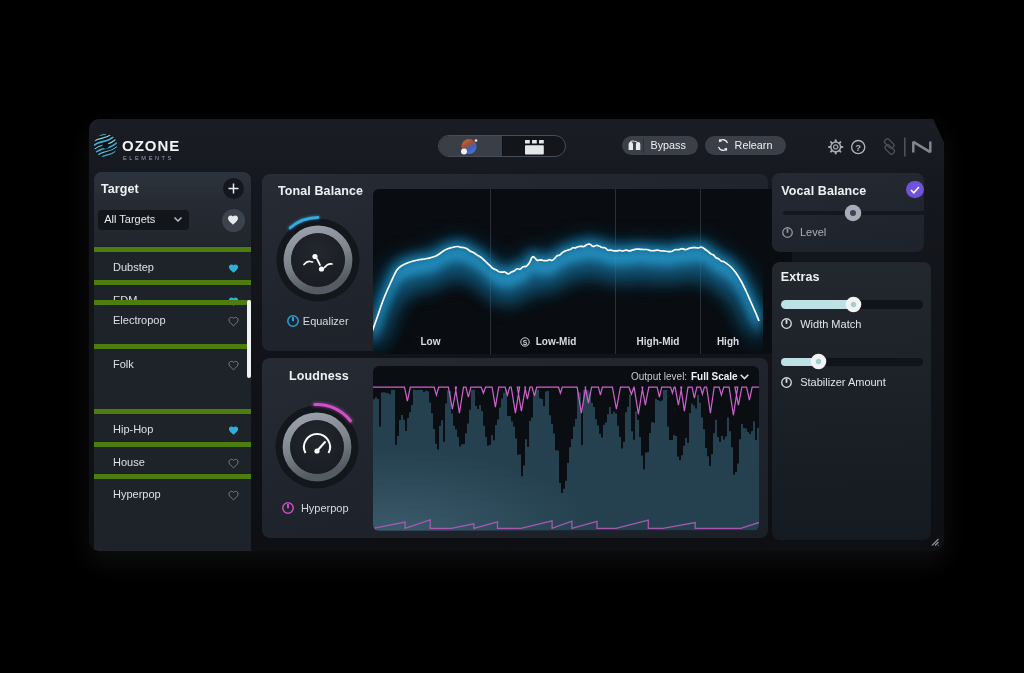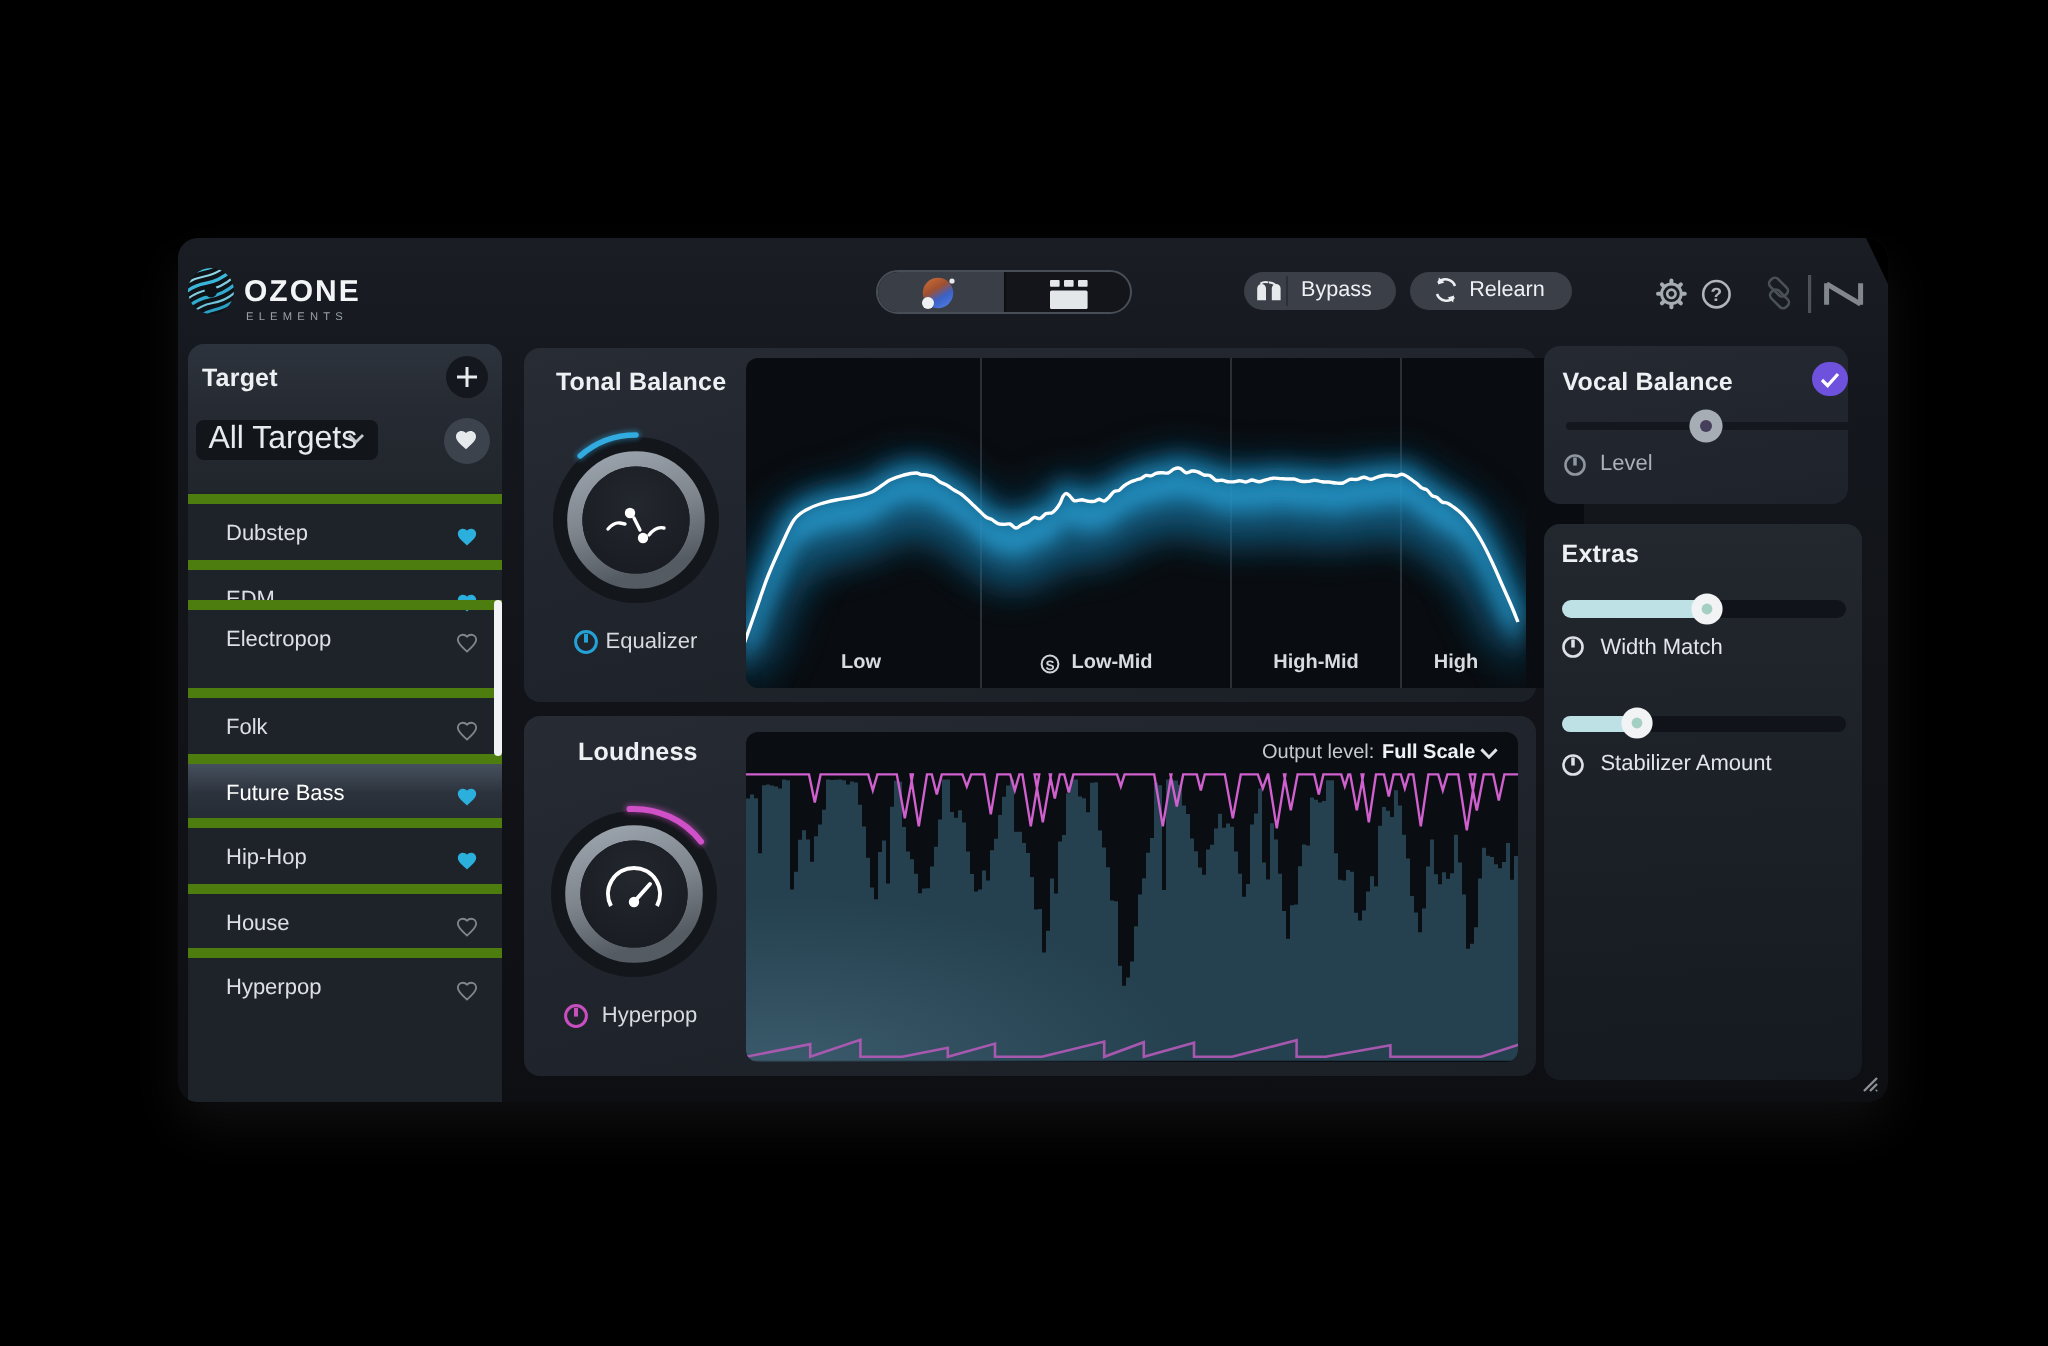--- a/index.html
+++ b/index.html
@@ -11,27 +11,27 @@
 .lbl{position:absolute;font-size:11px;white-space:nowrap}
 #leftp{left:5px;top:53px;width:157px;height:470px;background:#1e2229;overflow:hidden}
 #lhead{position:absolute;left:0;top:0;width:100%;height:31px;background:linear-gradient(180deg,#2d333c,#262b33)}
 #ldrop{position:absolute;left:0;top:31px;width:100%;height:43px;background:linear-gradient(180deg,#262b33,#21262d)}
 #llist{position:absolute;left:0;top:74px;width:100%;height:292px;background:#1e2229}
 .row{position:absolute;left:0;width:157px;height:32.4px;border-top:5px solid #4d7c0f;
 color:#dce0e5;font-size:11px;line-height:31px;padding-left:19px}
 .row.sel{background:linear-gradient(180deg,#46505d 0%,#2b323c 55%,#262c34 100%);color:#fff}
 .rowheart{position:absolute;right:12px;top:11px;width:11px;height:11px}
 #alltarg{position:absolute;left:4.2px;top:38.3px;width:91px;height:19.4px;background:#12151a;
-border-radius:4px;color:#e7eaee;font-size:16px;line-height:19px;padding-left:6px}
+border-radius:4px;color:#e7eaee;font-size:11px;line-height:19px;padding-left:6px}
 #scrollbar{position:absolute;left:153px;top:128.2px;width:3.5px;height:77.5px;background:#f2f3f4;border-radius:2px}
 #tonalp{left:173px;top:55px;width:506px;height:176.5px;background:linear-gradient(165deg,#272c35 0%,#20242c 45%,#1b1f26 100%)}
 #loudp{left:173px;top:239px;width:506px;height:180px;background:linear-gradient(165deg,#262b34 0%,#20242c 45%,#1b1f26 100%)}
 #vocalp{left:683.4px;top:53.5px;width:152px;height:79px;background:linear-gradient(170deg,#252a32 0%,#1e222a 100%)}
 #extrasp{left:683.4px;top:142.7px;width:158.4px;height:278.8px;background:linear-gradient(178deg,#23282f 0%,#1b1f26 55%,#151920 100%)}
-#specd{position:absolute;left:111px;top:5px;width:419px;height:164.5px;border-radius:6px;background:#090c10;overflow:hidden}
+#specd{position:absolute;left:111px;top:15px;width:419px;height:164.5px;border-radius:6px;background:#090c10;overflow:hidden}
 #waved{position:absolute;left:110.6px;top:8.3px;width:386.8px;height:164.4px;border-radius:6px;background:#0a0d12;overflow:hidden}
 .gridl{position:absolute;top:0;width:1px;height:100%;background:#2b3037}
 .bandlbl{position:absolute;font-size:10px;font-weight:bold;color:#d8dce1;transform:translateX(-50%);white-space:nowrap}
 .slider{position:absolute;border-radius:5px}
 </style></head><body>
 <div id="win">
 
   <svg width="220" height="42" style="position:absolute;left:0;top:6px" viewBox="0 0 220 42">
     <defs>
       <clipPath id="logoclip">
@@ -155,23 +155,20 @@
           <path d="M12 21.3l-1.4-1.3C5.4 15.4 2 12.3 2 8.5 2 5.4 4.4 3 7.5 3c1.7 0 3.4.8 4.5 2.1C13.1 3.8 14.8 3 16.5 3 19.6 3 22 5.4 22 8.5c0 3.8-3.4 6.9-8.6 11.5L12 21.3z" fill="#2bb0de"></path>
         </svg></div>
 <div class="row edm" style="top:107.6px">EDM<svg class="rowheart" viewBox="0 0 24 24">
           <path d="M12 21.3l-1.4-1.3C5.4 15.4 2 12.3 2 8.5 2 5.4 4.4 3 7.5 3c1.7 0 3.4.8 4.5 2.1C13.1 3.8 14.8 3 16.5 3 19.6 3 22 5.4 22 8.5c0 3.8-3.4 6.9-8.6 11.5L12 21.3z" fill="#2bb0de"></path>
         </svg></div>
 <div class="row" style="top:128px">Electropop<svg class="rowheart" viewBox="0 0 24 24">
           <path d="M12 21.3l-1.4-1.3C5.4 15.4 2 12.3 2 8.5 2 5.4 4.4 3 7.5 3c1.7 0 3.4.8 4.5 2.1C13.1 3.8 14.8 3 16.5 3 19.6 3 22 5.4 22 8.5c0 3.8-3.4 6.9-8.6 11.5L12 21.3z" fill="none" stroke="#7f868f" stroke-width="2"></path>
         </svg></div>
 <div class="row" style="top:172.4px">Folk<svg class="rowheart" viewBox="0 0 24 24">
           <path d="M12 21.3l-1.4-1.3C5.4 15.4 2 12.3 2 8.5 2 5.4 4.4 3 7.5 3c1.7 0 3.4.8 4.5 2.1C13.1 3.8 14.8 3 16.5 3 19.6 3 22 5.4 22 8.5c0 3.8-3.4 6.9-8.6 11.5L12 21.3z" fill="none" stroke="#7f868f" stroke-width="2"></path>
-        </svg></div>
-<div class="row sel" style="top:204.8px">Future Bass<svg class="rowheart" viewBox="0 0 24 24">
-          <path d="M12 21.3l-1.4-1.3C5.4 15.4 2 12.3 2 8.5 2 5.4 4.4 3 7.5 3c1.7 0 3.4.8 4.5 2.1C13.1 3.8 14.8 3 16.5 3 19.6 3 22 5.4 22 8.5c0 3.8-3.4 6.9-8.6 11.5L12 21.3z" fill="#2bb0de"></path>
         </svg></div>
 <div class="row" style="top:237.2px">Hip-Hop<svg class="rowheart" viewBox="0 0 24 24">
           <path d="M12 21.3l-1.4-1.3C5.4 15.4 2 12.3 2 8.5 2 5.4 4.4 3 7.5 3c1.7 0 3.4.8 4.5 2.1C13.1 3.8 14.8 3 16.5 3 19.6 3 22 5.4 22 8.5c0 3.8-3.4 6.9-8.6 11.5L12 21.3z" fill="#2bb0de"></path>
         </svg></div>
 <div class="row" style="top:269.6px">House<svg class="rowheart" viewBox="0 0 24 24">
           <path d="M12 21.3l-1.4-1.3C5.4 15.4 2 12.3 2 8.5 2 5.4 4.4 3 7.5 3c1.7 0 3.4.8 4.5 2.1C13.1 3.8 14.8 3 16.5 3 19.6 3 22 5.4 22 8.5c0 3.8-3.4 6.9-8.6 11.5L12 21.3z" fill="none" stroke="#7f868f" stroke-width="2"></path>
         </svg></div>
 <div class="row" style="top:302.0px">Hyperpop<svg class="rowheart" viewBox="0 0 24 24">
           <path d="M12 21.3l-1.4-1.3C5.4 15.4 2 12.3 2 8.5 2 5.4 4.4 3 7.5 3c1.7 0 3.4.8 4.5 2.1C13.1 3.8 14.8 3 16.5 3 19.6 3 22 5.4 22 8.5c0 3.8-3.4 6.9-8.6 11.5L12 21.3z" fill="none" stroke="#7f868f" stroke-width="2"></path>
         </svg></div>

